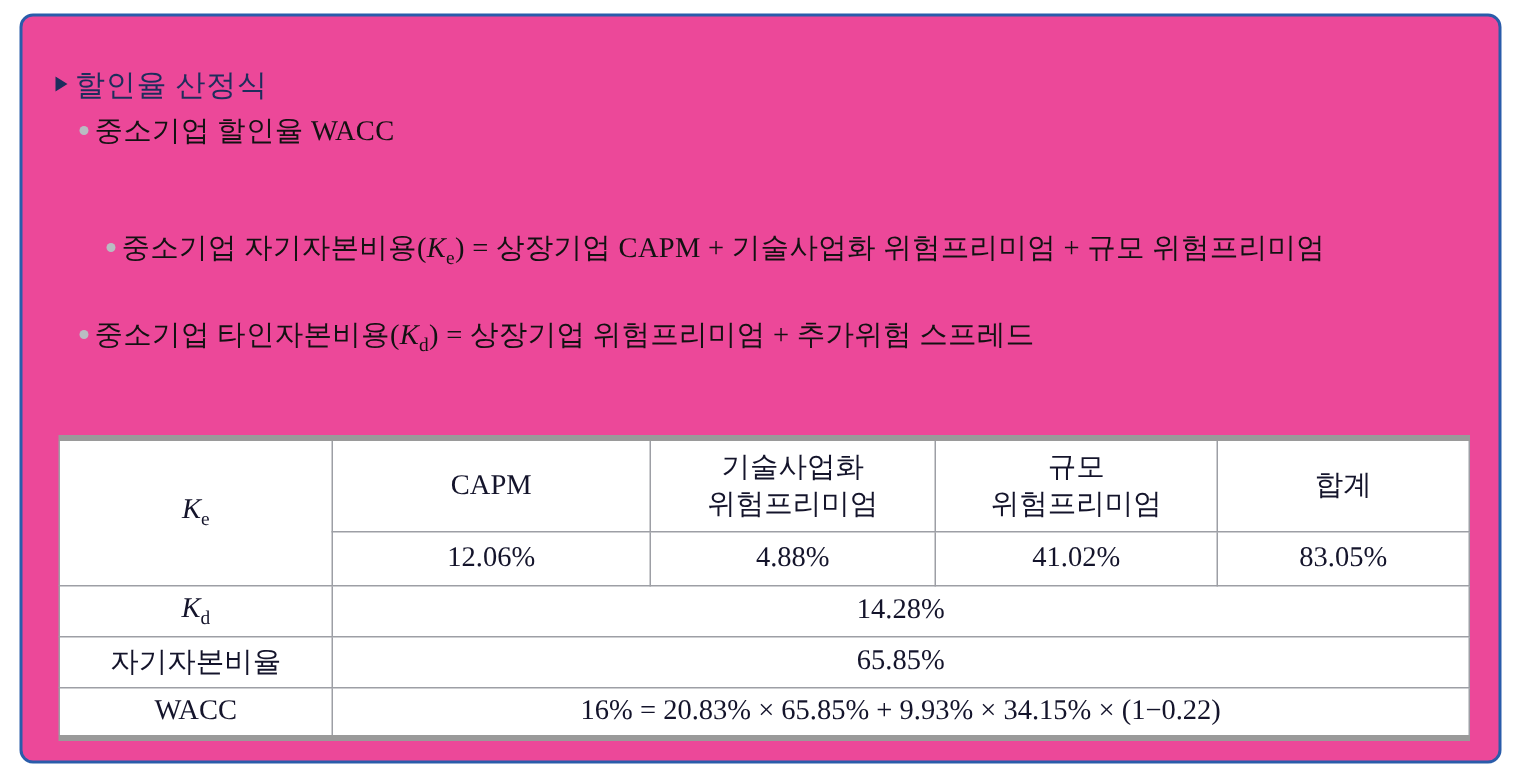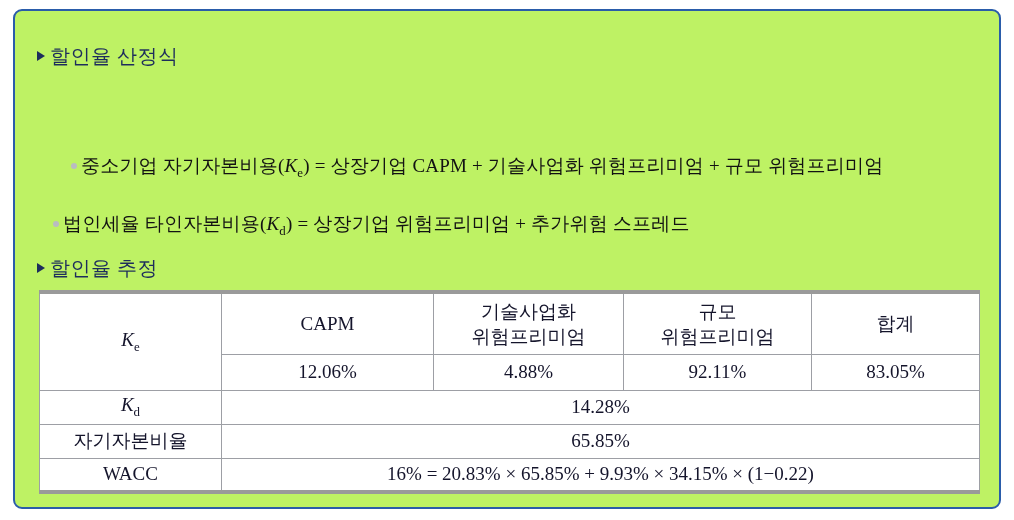--- a/index.html
+++ b/index.html
@@ -15,21 +15,21 @@
   }
   #slide {
     position: absolute;
     left: 13px;
     top: 9px;
     width: 988px;
     height: 500px;
     box-sizing: border-box;
     border: 2px solid #2a5caa;
     border-radius: 9px;
-    background: #bef264;
+    background: #ec4899;
     overflow: hidden;
   }
   .heading {
     position: absolute;
     color: #1d2d5c;
     font-size: 20px;
     letter-spacing: 0.5px;
     white-space: nowrap;
   }
   .tri {
@@ -103,33 +103,33 @@
 </style>
 </head>
 <body>
 
 <div id="slide">
 
   <div class="heading" style="left:22px; top:32px;">
     <span class="tri"></span><span>할인율 산정식</span>
   </div>
 
+  <div class="bullet-line" style="left:38px; top:62px;">
+    <span class="dot"></span><span>중소기업 할인율 WACC</span>
+  </div>
 
 
   <div class="bullet-line" style="left:56px; top:140px; width:928px;">
     <span class="dot"></span><span>중소기업 자기자본비용(</span><span class="mvar">K</span><sub>e</sub><span>) = 상장기업 CAPM + 기술사업화 위험프리미엄 + 규모 위험프리미엄</span>
   </div>
 
   <div class="bullet-line" style="left:38px; top:198px; width:928px;">
-    <span class="dot"></span><span>법인세율 타인자본비용(</span><span class="mvar">K</span><sub>d</sub><span>) = 상장기업 위험프리미엄 + 추가위험 스프레드</span>
+    <span class="dot"></span><span>중소기업 타인자본비용(</span><span class="mvar">K</span><sub>d</sub><span>) = 상장기업 위험프리미엄 + 추가위험 스프레드</span>
   </div>
 
-  <div class="heading" style="left:22px; top:244px;">
-    <span class="tri"></span><span>할인율 추정</span>
-  </div>
 
   <div id="tbl-wrap">
     <table class="disc">
       <colgroup>
         <col style="width:182px">
         <col style="width:212px">
         <col style="width:190px">
         <col style="width:188px">
         <col style="width:168px">
       </colgroup>
@@ -145,21 +145,21 @@
           </td>
           <td class="hdr">
             <span>규모</span><br>
             <span>위험프리미엄</span>
           </td>
           <td class="hdr">합계</td>
         </tr>
         <tr class="r2">
           <td>12.06%</td>
           <td>4.88%</td>
-          <td>92.11%</td>
+          <td>41.02%</td>
           <td>83.05%</td>
         </tr>
         <tr class="r3">
           <td class="lbl">
             <span class="mvar">K</span><sub>d</sub>
           </td>
           <td colspan="4">14.28%</td>
         </tr>
         <tr class="r4">
           <td class="lbl">자기자본비율</td>

